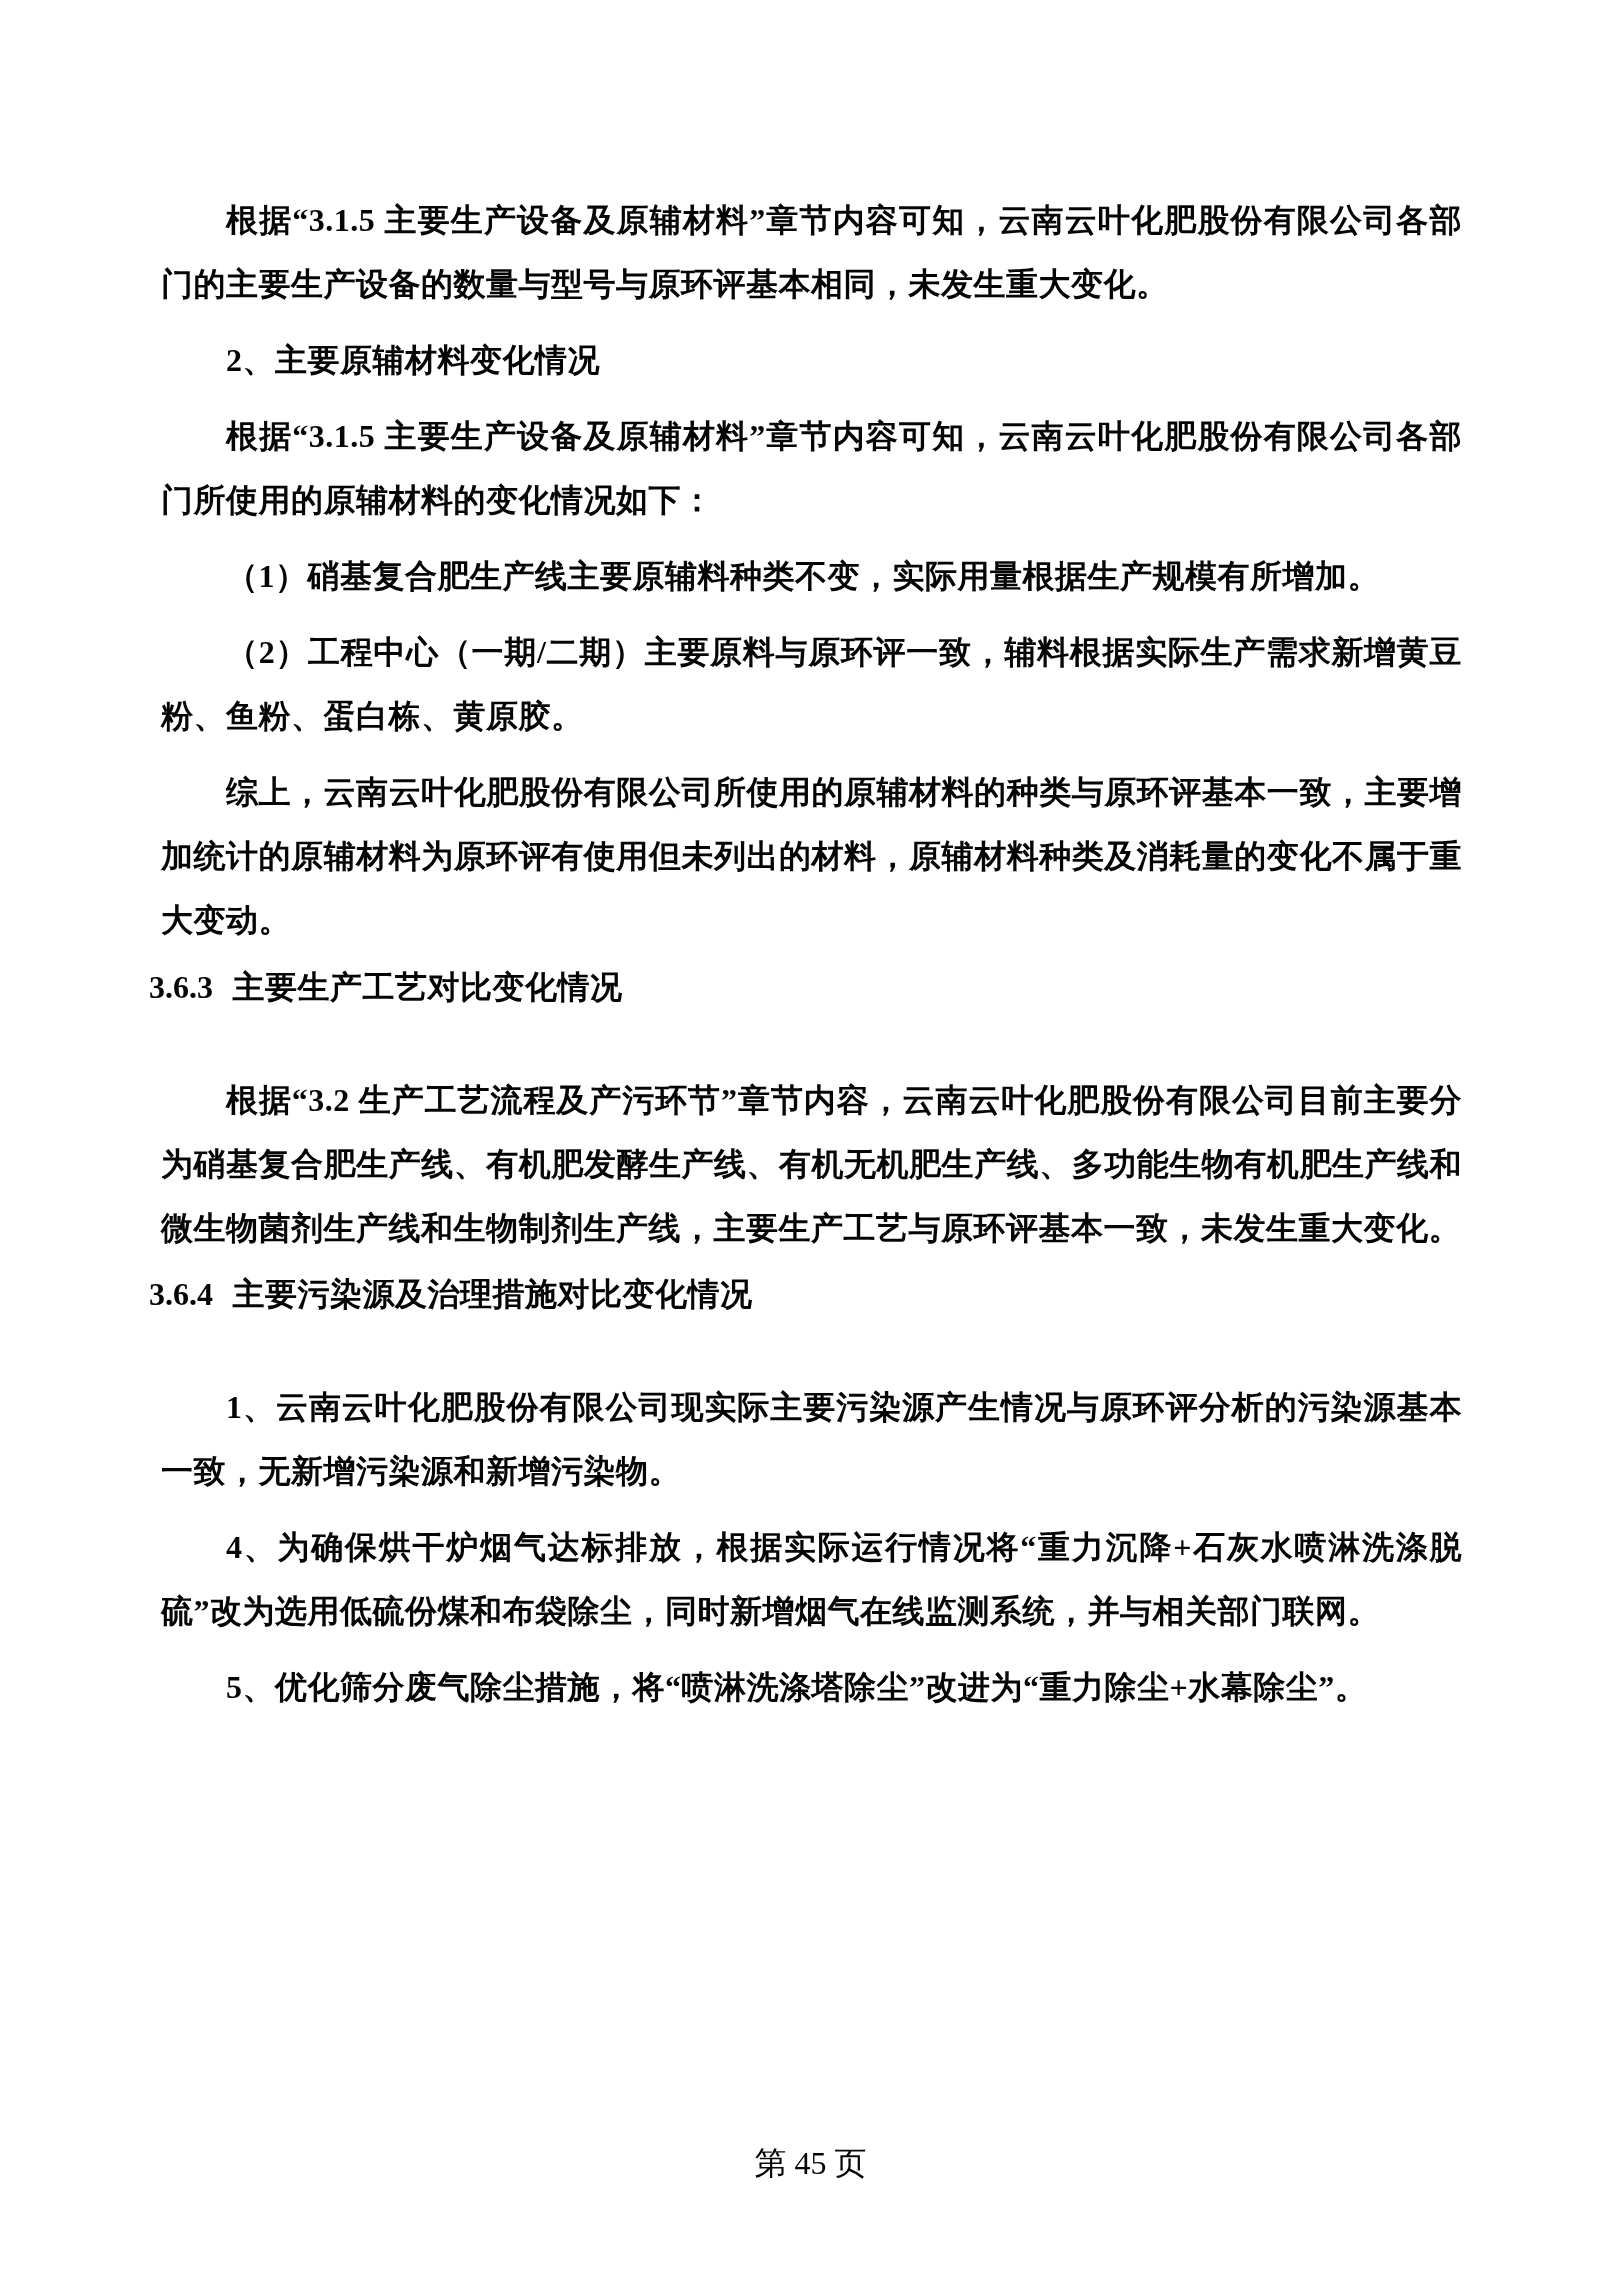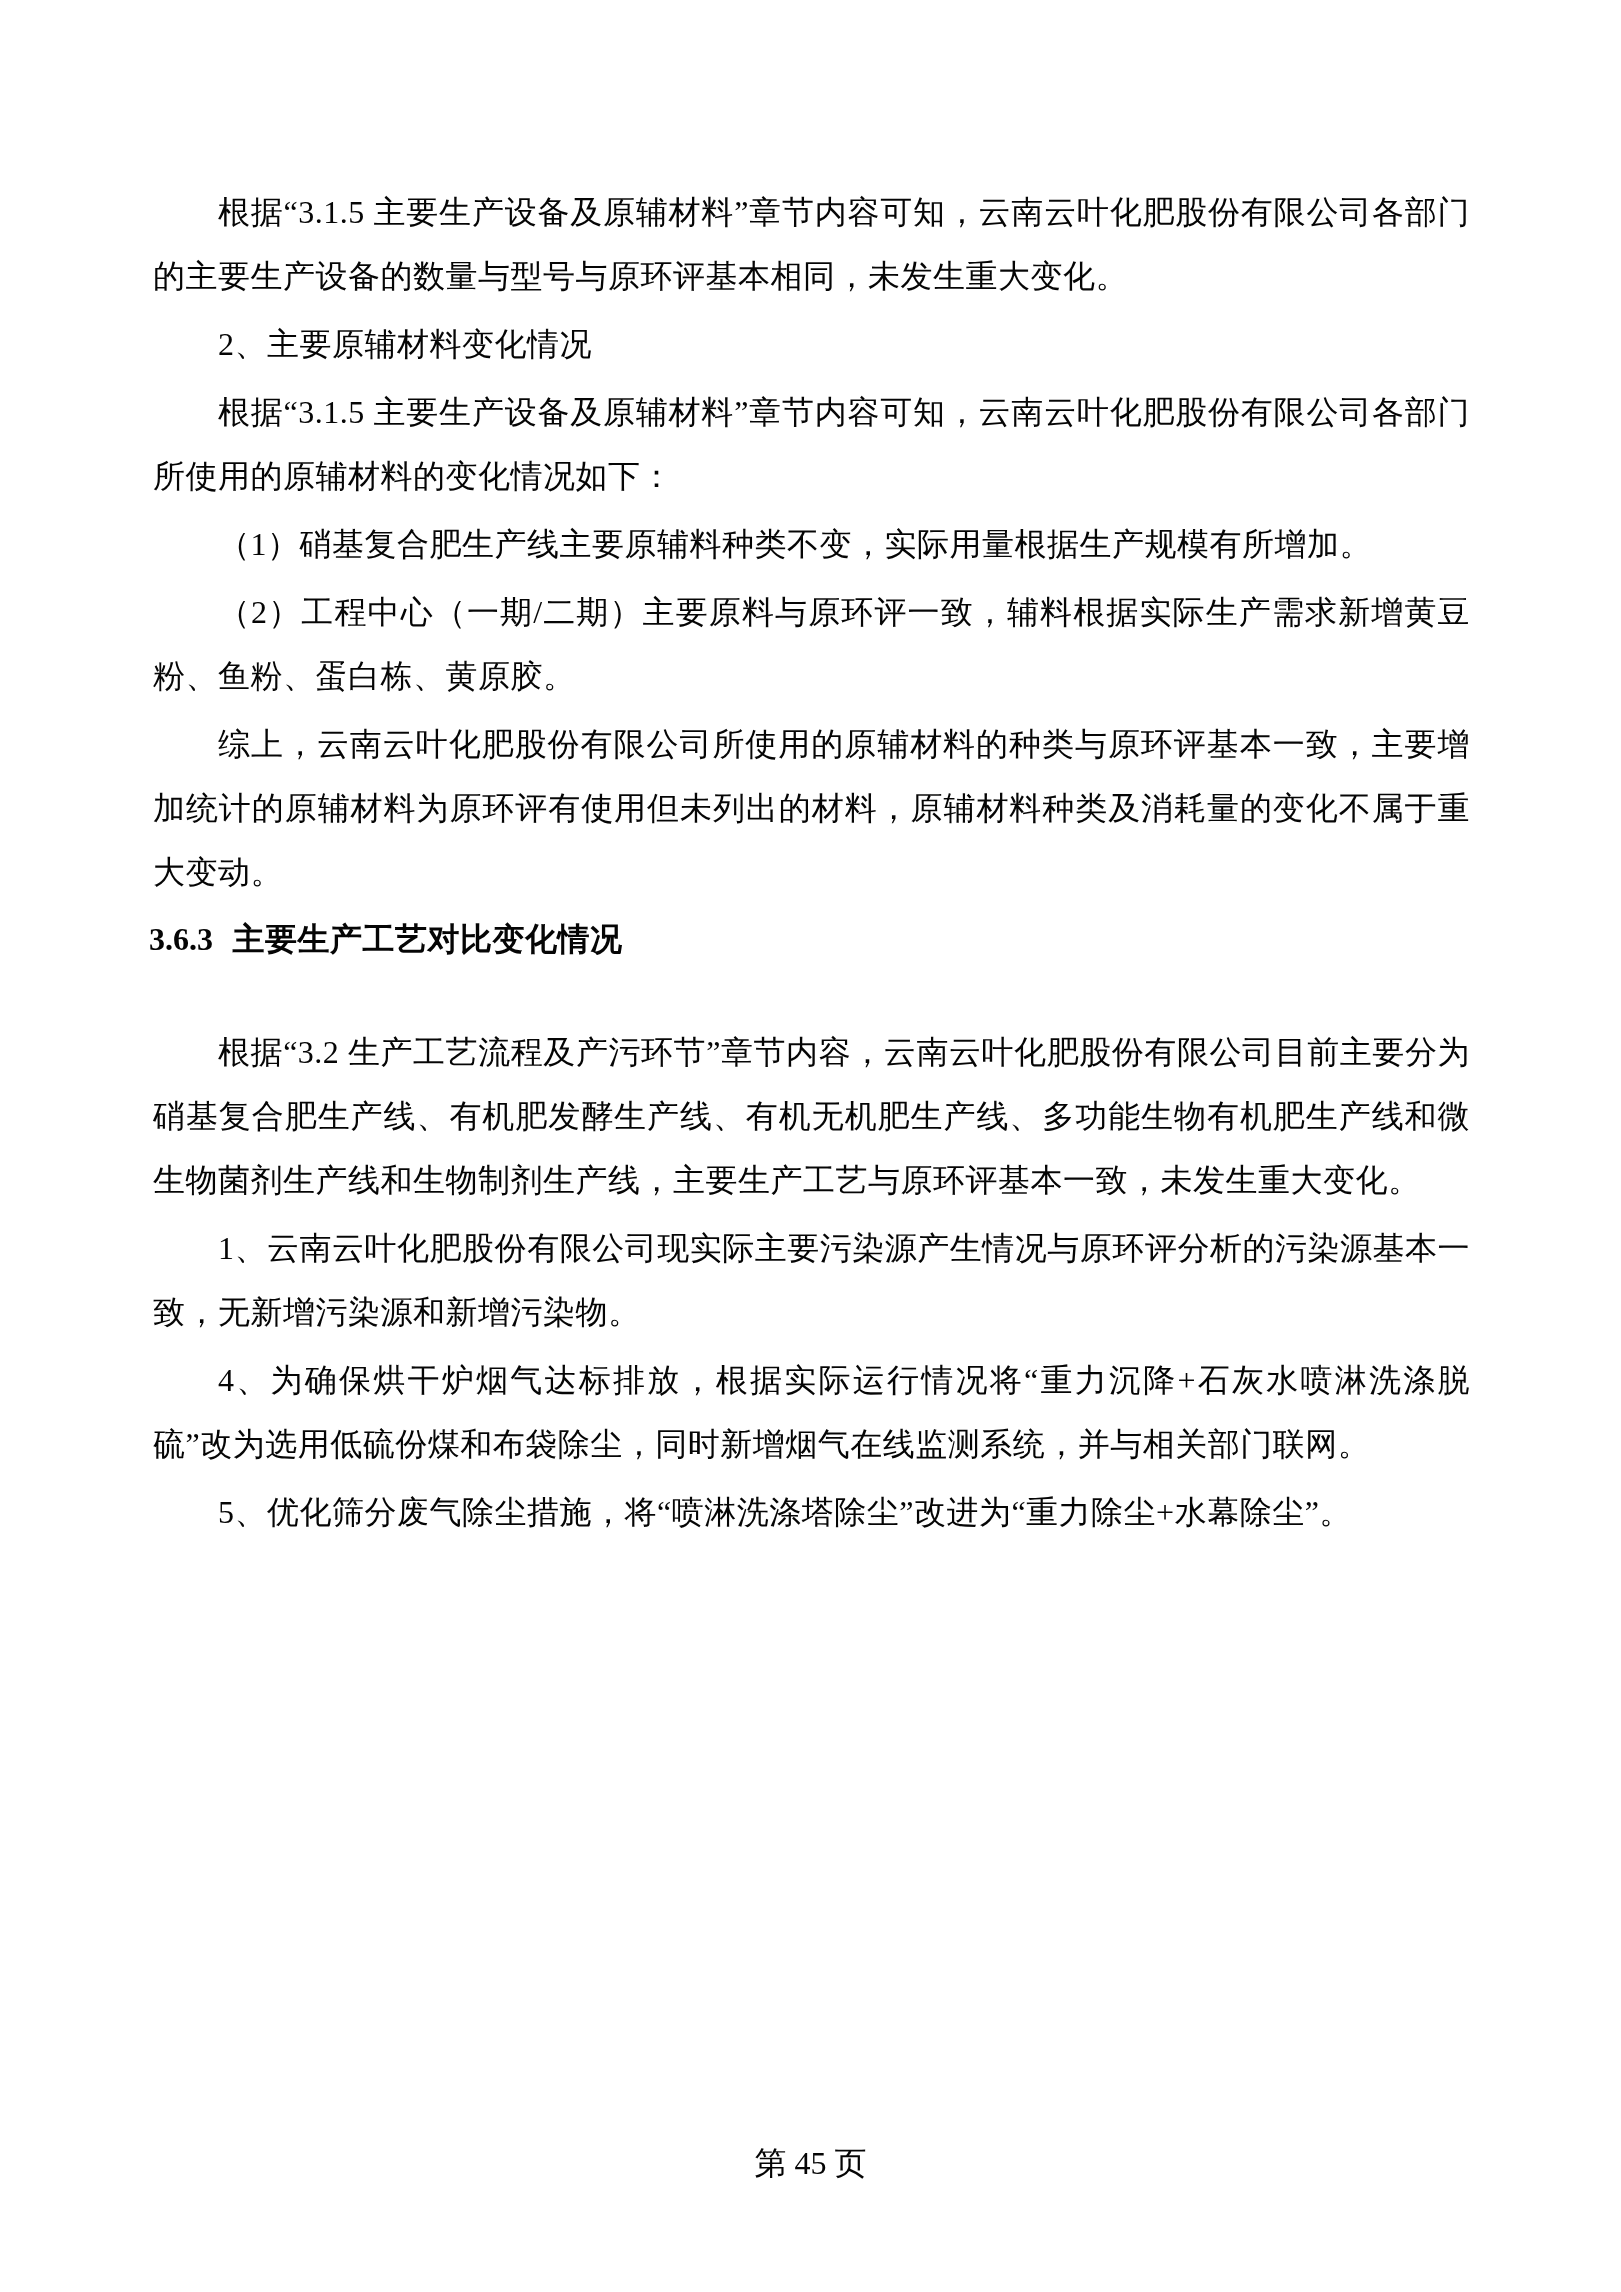--- a/index.html
+++ b/index.html
@@ -16,26 +16,27 @@
     color: #050505;
     font-family: "Liberation Serif", "DejaVu Serif", serif;
   }
   .text-block {
     position: absolute;
     left: 149px;
     top: 176px;
     width: 1325px;
   }
   .para {
-    margin: 4px;
+    margin: 12px;
     font-size: 32px;
     line-height: 64px;
     text-indent: 65px;
     text-align: justify;
     letter-spacing: 0.5px;
+    font-weight: bold;
   }
   .section-heading {
     margin: 13.7px 0 59px 0;
     font-size: 32px;
     line-height: 43px;
     font-weight: bold;
     text-indent: 0;
     letter-spacing: 0.5px;
   }
   .section-heading .sec-num {
@@ -68,20 +69,23 @@
     <p class="para">（1）硝基复合肥生产线主要原辅料种类不变，实际用量根据生产规模有所增加。</p>
     <p class="para">（2）工程中心（一期/二期）主要原料与原环评一致，辅料根据实际生产需求新增黄豆粉、鱼粉、蛋白栋、黄原胶。</p>
     <p class="para">综上，云南云叶化肥股份有限公司所使用的原辅材料的种类与原环评基本一致，主要增加统计的原辅材料为原环评有使用但未列出的材料，原辅材料种类及消耗量的变化不属于重大变动。</p>
 
     <h2 class="section-heading">
       <span class="sec-num">3.6.3</span><span>主要生产工艺对比变化情况</span>
     </h2>
 
     <p class="para">根据“3.2 生产工艺流程及产污环节”章节内容，云南云叶化肥股份有限公司目前主要分为硝基复合肥生产线、有机肥发酵生产线、有机无机肥生产线、多功能生物有机肥生产线和微生物菌剂生产线和生物制剂生产线，主要生产工艺与原环评基本一致，未发生重大变化。</p>
 
+    <h2 class="section-heading">
+      <span class="sec-num">3.6.4</span><span>主要污染源及治理措施对比变化情况</span>
+    </h2>
 
     <p class="para">1、云南云叶化肥股份有限公司现实际主要污染源产生情况与原环评分析的污染源基本一致，无新增污染源和新增污染物。</p>
 
 
     <p class="para">4、为确保烘干炉烟气达标排放，根据实际运行情况将“重力沉降+石灰水喷淋洗涤脱硫”改为选用低硫份煤和布袋除尘，同时新增烟气在线监测系统，并与相关部门联网。</p>
     <p class="para">5、优化筛分废气除尘措施，将“喷淋洗涤塔除尘”改进为“重力除尘+水幕除尘”。</p>
 
   </div>
 
   <div class="page-footer">第 45 页</div>

